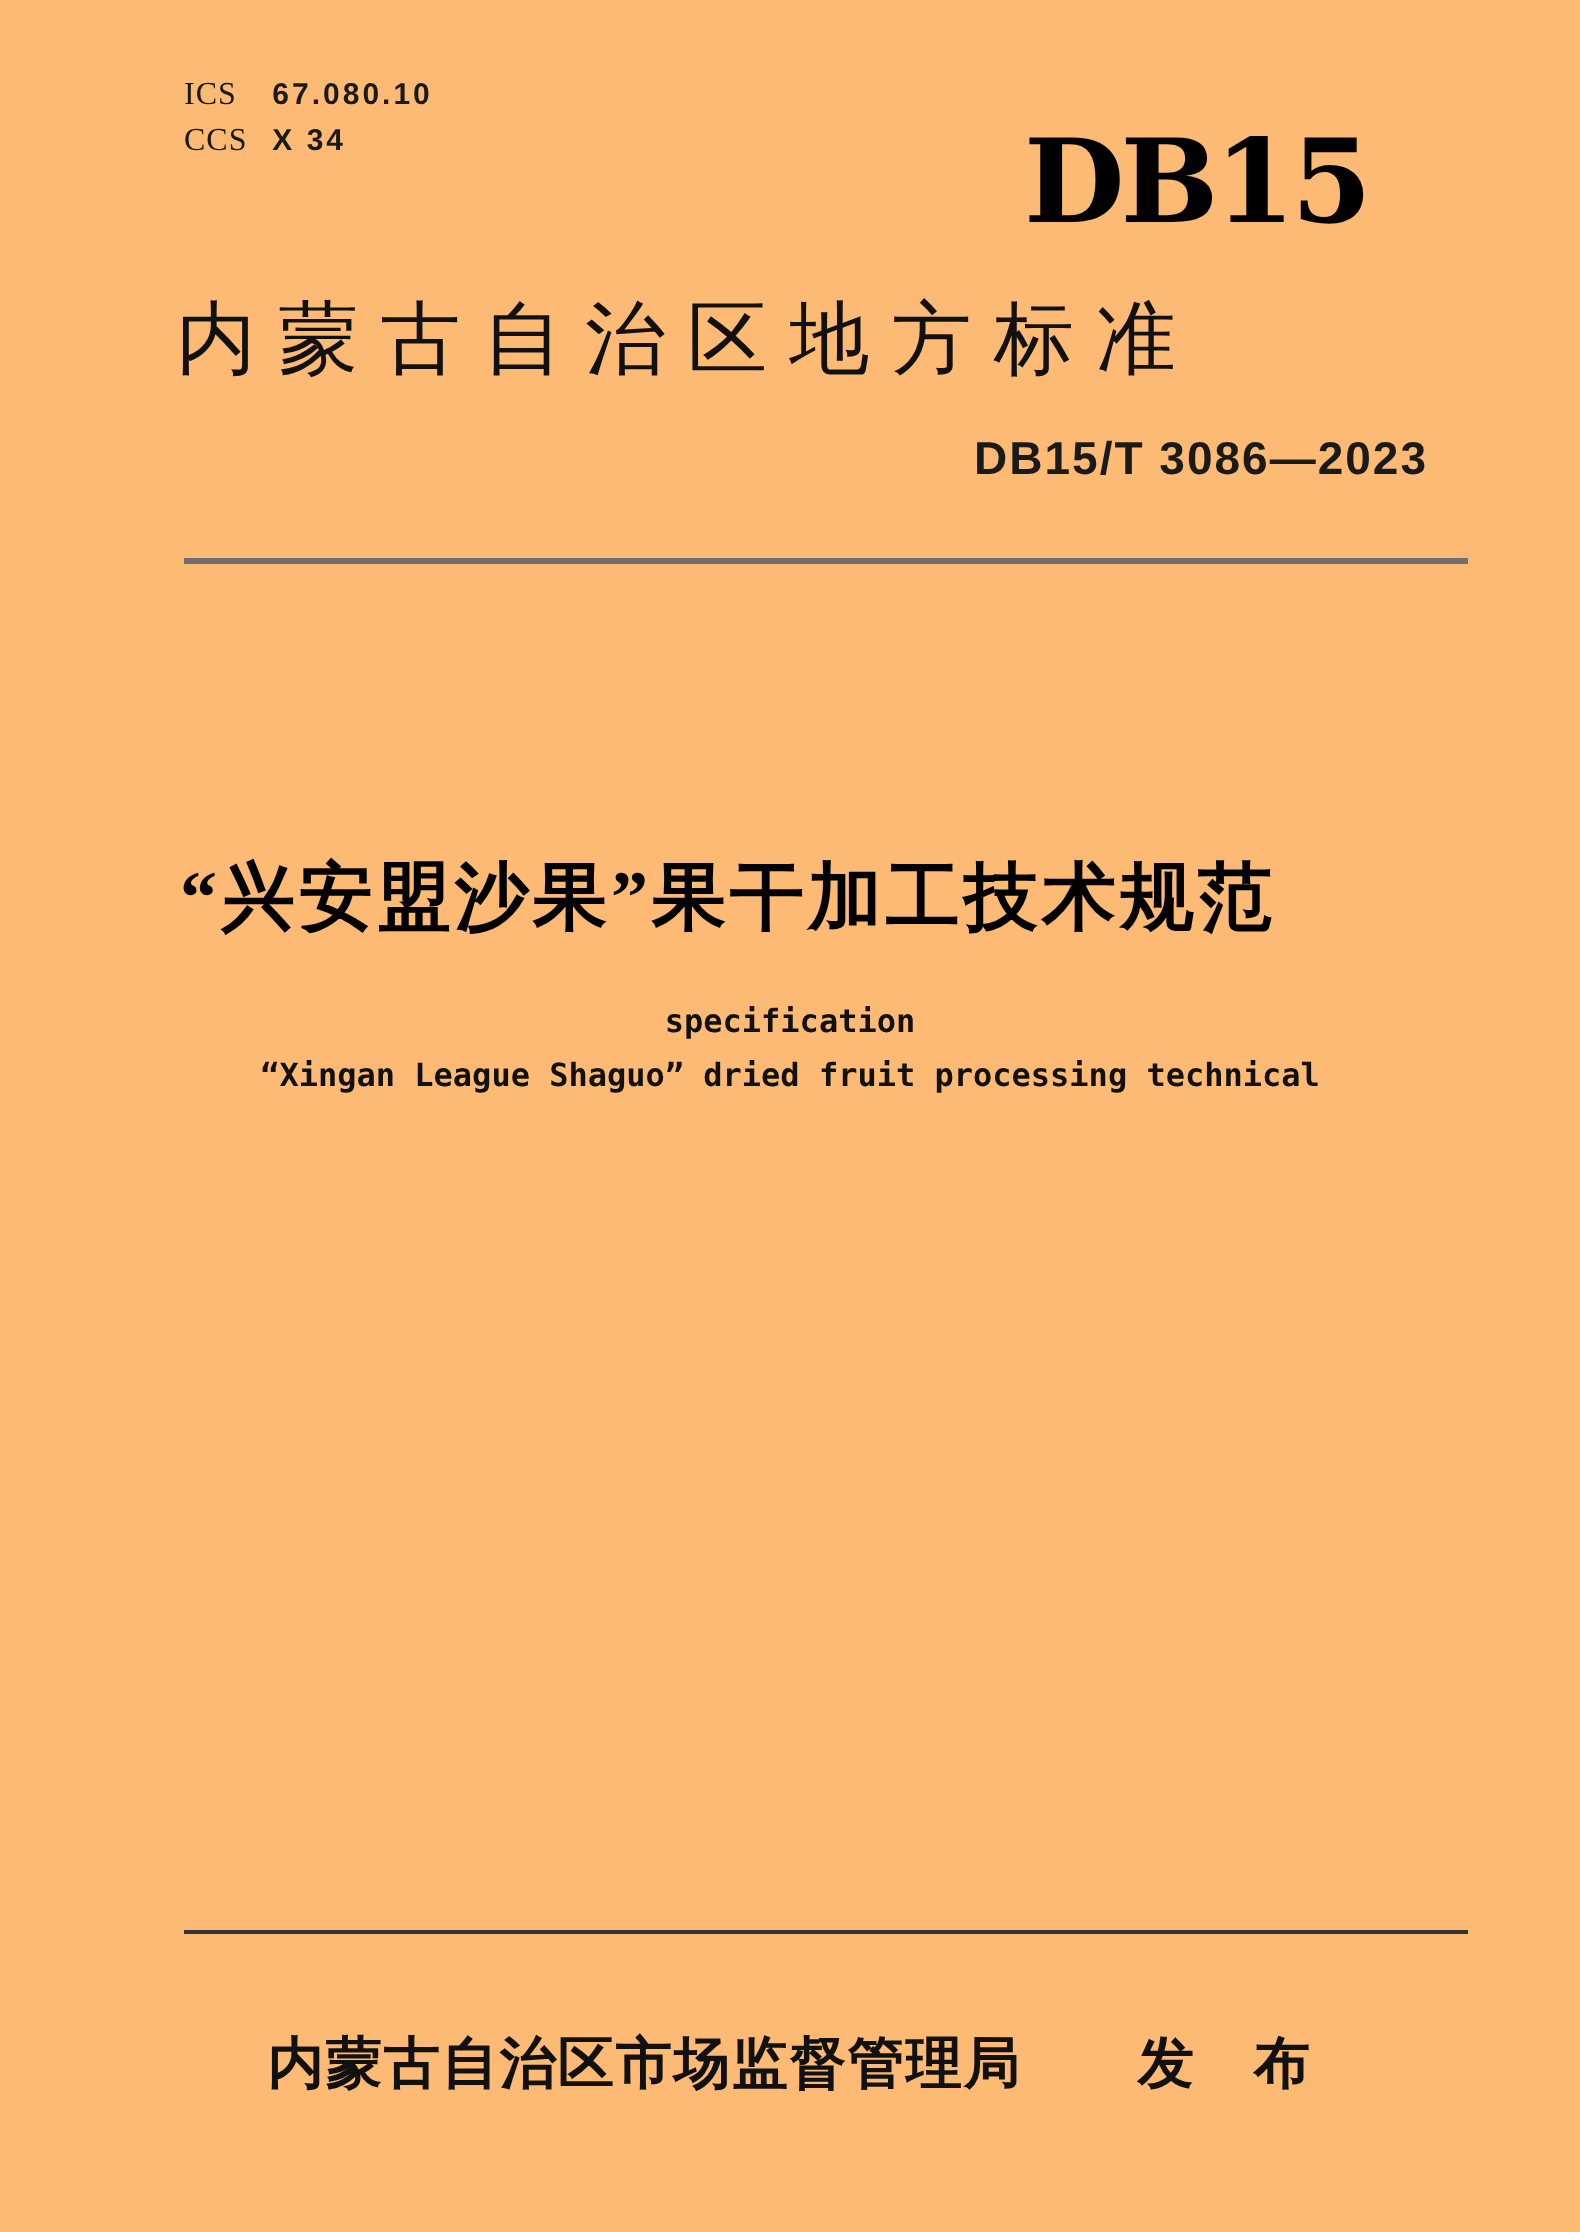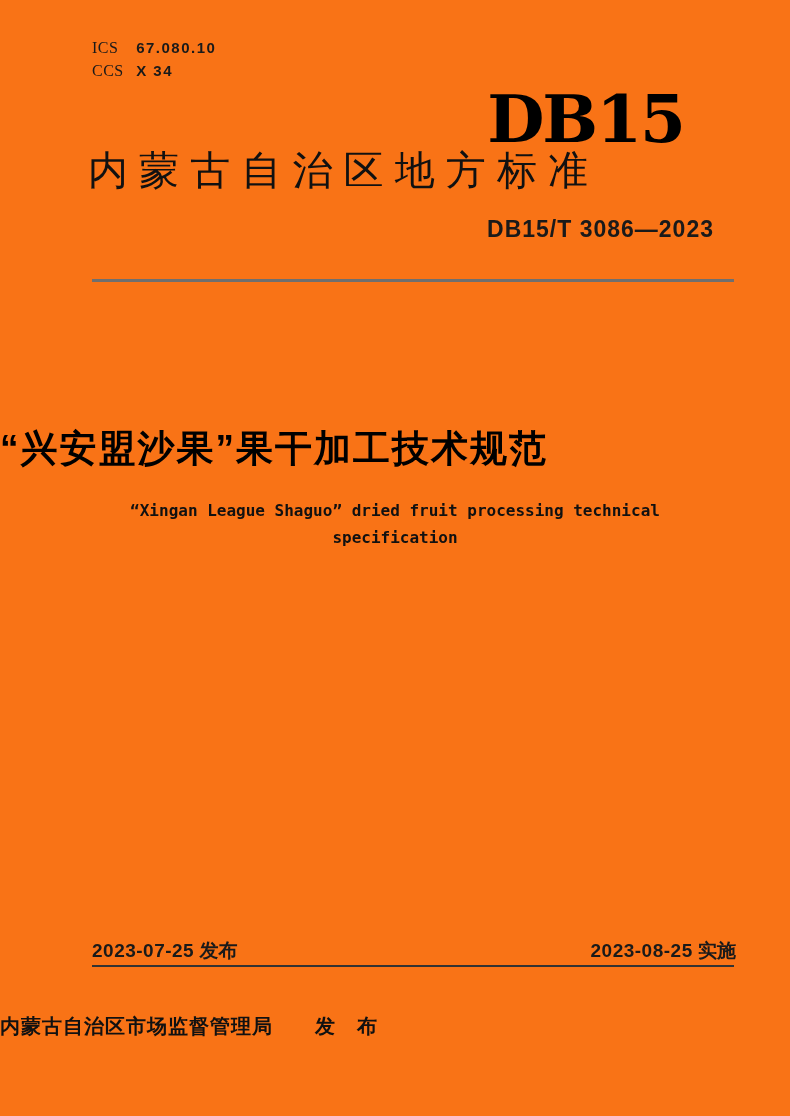--- a/index.html
+++ b/index.html
@@ -5,21 +5,21 @@
   html, body {
     margin: 0;
     padding: 0;
     background: #e8e8e8;
   }
   .page {
     position: relative;
     width: 790px;
     height: 1116px;
     margin: 0 auto;
-    background: #f97316;
+    background: #fdba74;
     overflow: hidden;
     color: #1a1a1a;
     font-family: "Liberation Sans", sans-serif;
   }
 
   
   .ics-block {
     position: absolute;
     left: 92px;
     top: 36px;
@@ -41,25 +41,24 @@
     letter-spacing: 1.5px;
   }
 
   
   .logo {
     position: absolute;
     right: 106px;
     top: 62px;
     font-family: "DejaVu Serif", "Liberation Serif", serif;
     font-weight: 900;
-    font-size: 66px;
+    font-size: 58px;
     line-height: 58px;
     letter-spacing: -2px;
     color: #000000;
-    margin-top: 28px;
   }
 
   
   .std-heading {
     position: absolute;
     left: 88px;
     top: 146px;
     width: 644px;
     font-size: 40px;
     line-height: 48px;
@@ -99,25 +98,26 @@
     background: #333333;
   }
 
   
   .title-cn {
     position: absolute;
     left: 0;
     top: 424px;
     width: 638px;
     margin: 0;
-    text-align: left;
+    text-align: right;
     font-size: 37px;
     font-weight: bold;
     letter-spacing: 2px;
     color: #000000;
+    font-family: Liberation Serif, serif;
   }
 
   
   .title-en {
     position: absolute;
     left: 0;
     top: 497px;
     width: 790px;
     text-align: center;
     font-family: "DejaVu Sans Mono", "Liberation Mono", monospace;
@@ -140,21 +140,22 @@
     white-space: nowrap;
   }
   .date-text { letter-spacing: 0.5px; }
 
   
   .publisher {
     position: absolute;
     left: 0;
     top: 1013px;
     width: 790px;
-    font-size: 20px;
+    text-align: center;
+    font-size: 28px;
     font-weight: bold;
     letter-spacing: 1px;
     color: #111111;
   }
 </style>
 </head>
 <body>
 
 <div class="page">
 
@@ -173,32 +174,22 @@
 
   <div class="std-heading">内 蒙 古 自 治 区 地 方 标 准</div>
 
   <div class="std-number">DB15/T 3086—2023</div>
 
   <div class="rule rule-top"></div>
 
   <h1 class="title-cn">“兴安盟沙果”果干加工技术规范</h1>
 
   <div class="title-en">
+    <div>specification</div>
     <div>“Xingan League Shaguo” dried fruit processing technical</div>
-    <div>specification</div>
   </div>
 
-  <div class="dates-row">
-    <div class="date-left">
-      <span class="date-text">2023-07-25</span>
-      <span class="date-label">发布</span>
-    </div>
-    <div class="date-right">
-      <span class="date-text">2023-08-25</span>
-      <span class="date-label">实施</span>
-    </div>
-  </div>
 
   <div class="rule rule-bottom"></div>
 
   <div class="publisher">内蒙古自治区市场监督管理局　　发　布</div>
 
 </div>
 
 </body></html>

